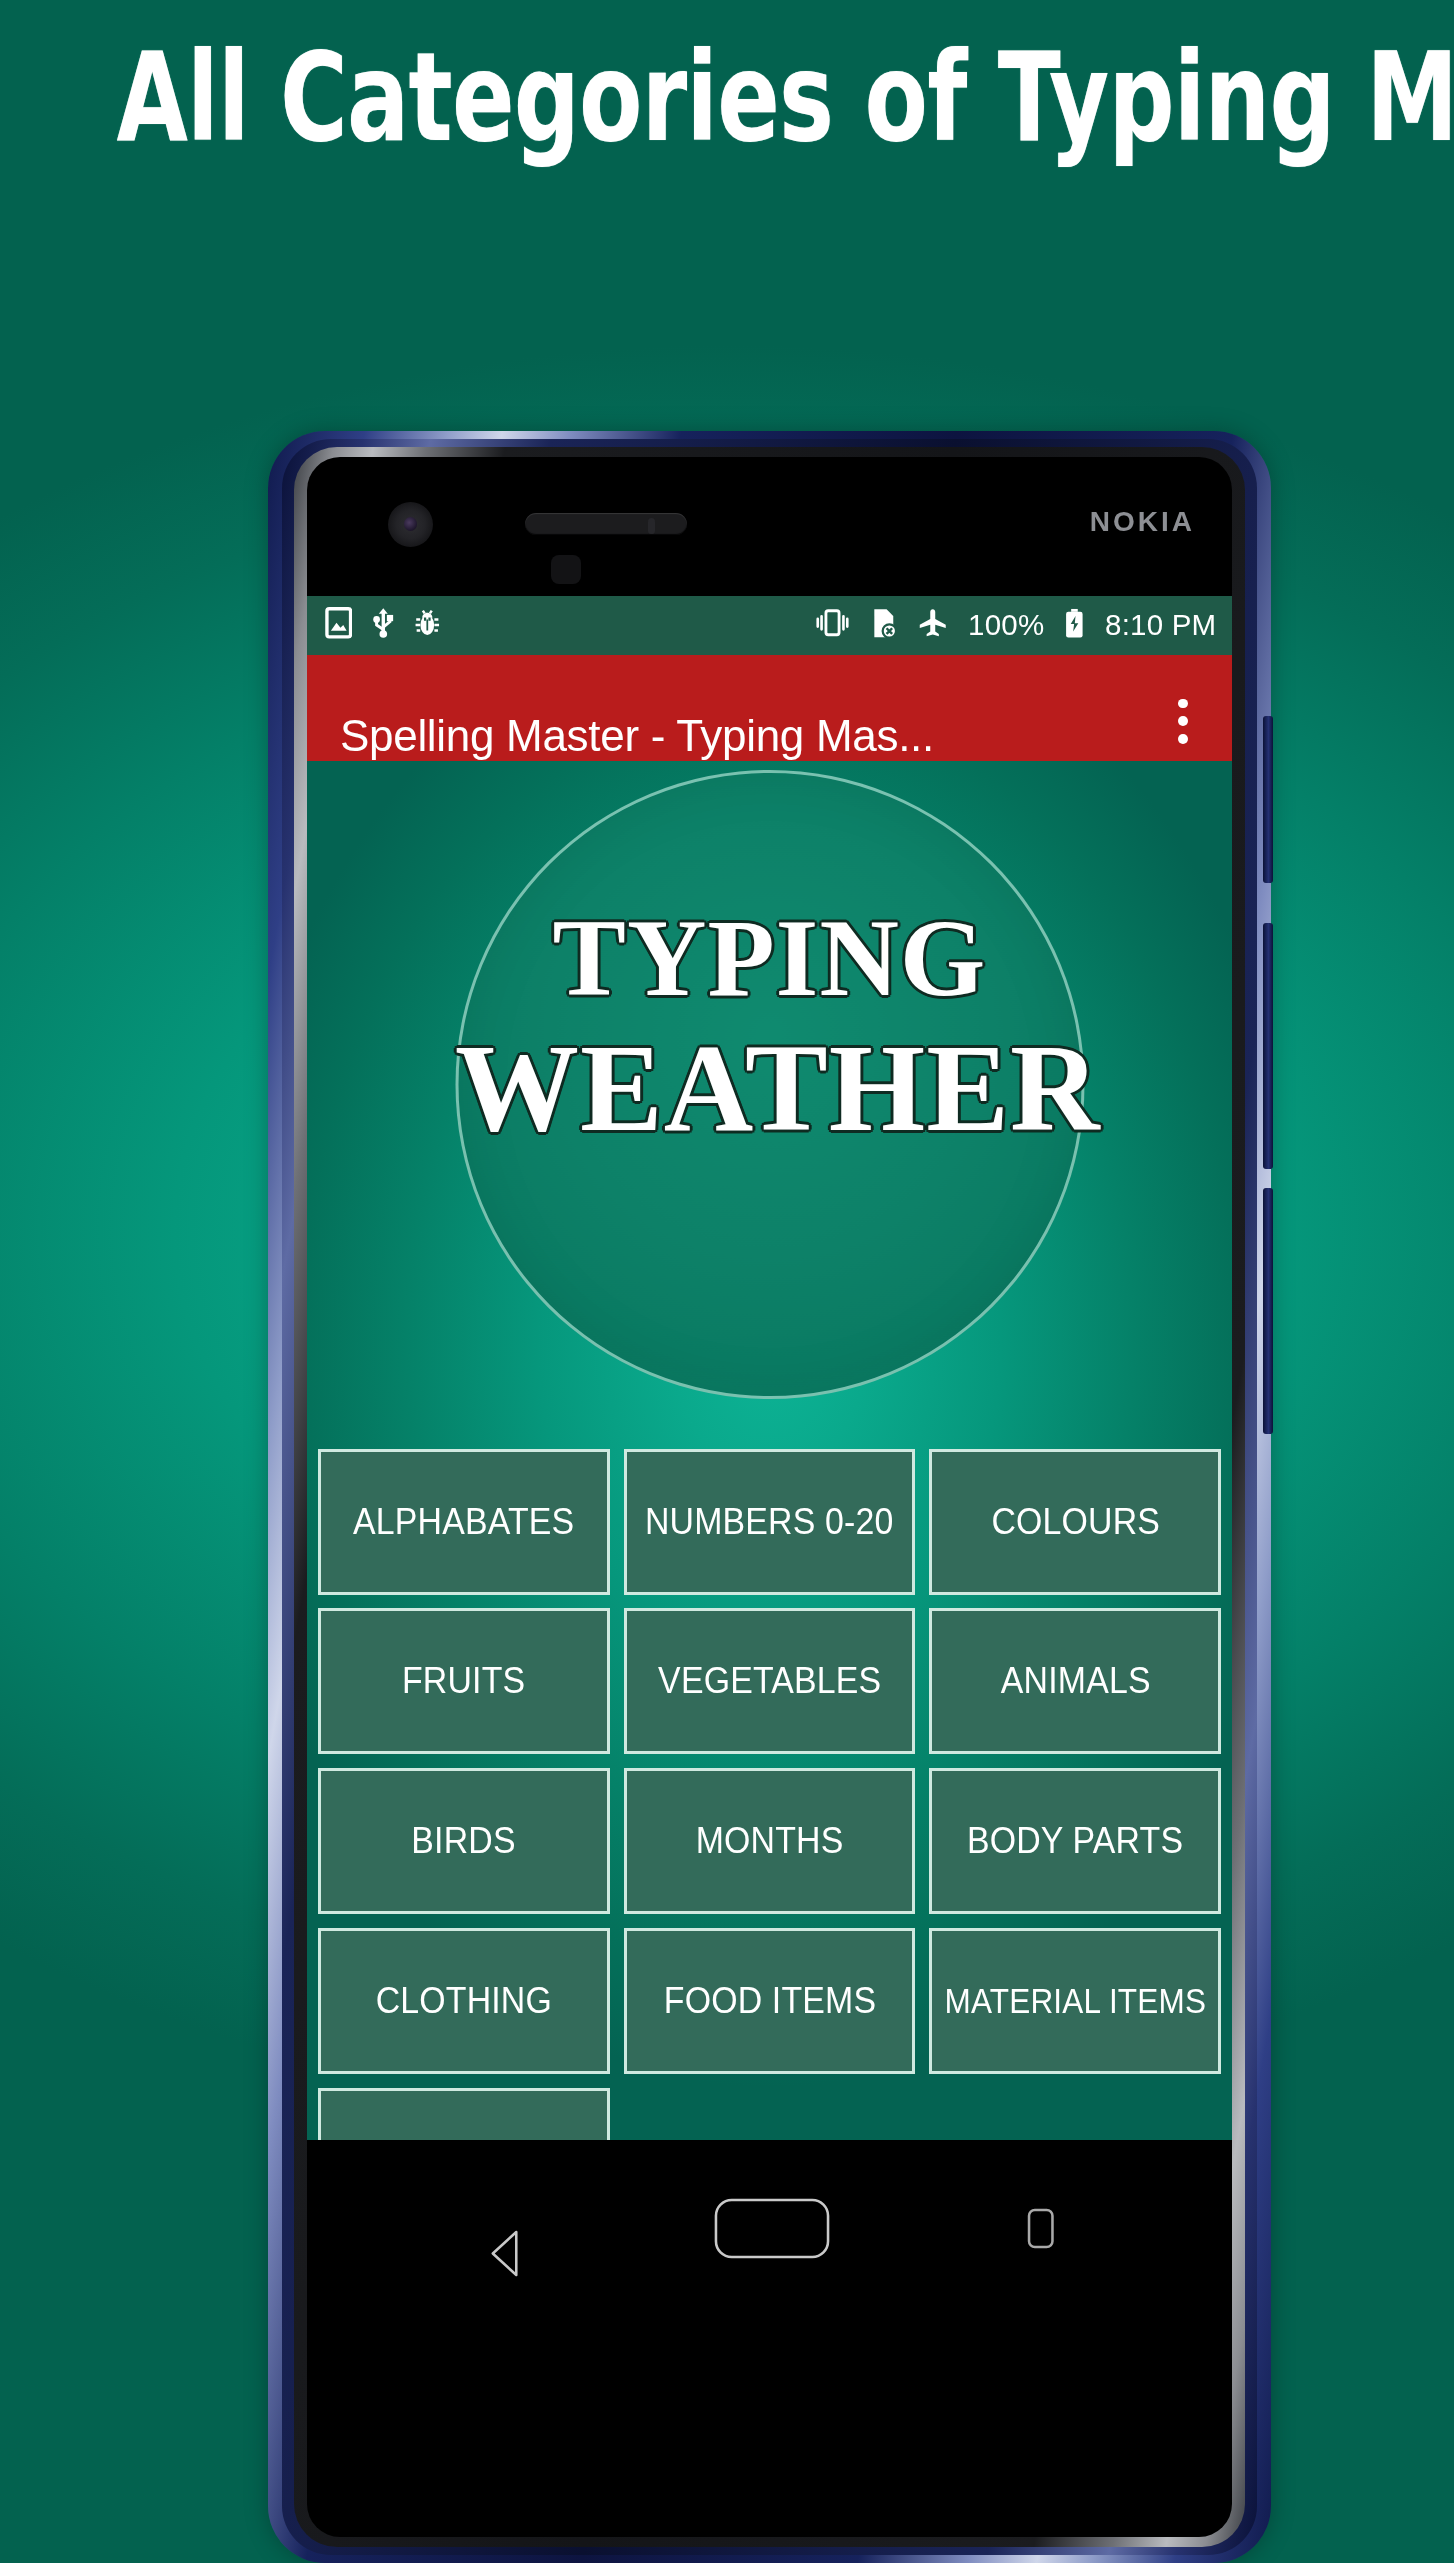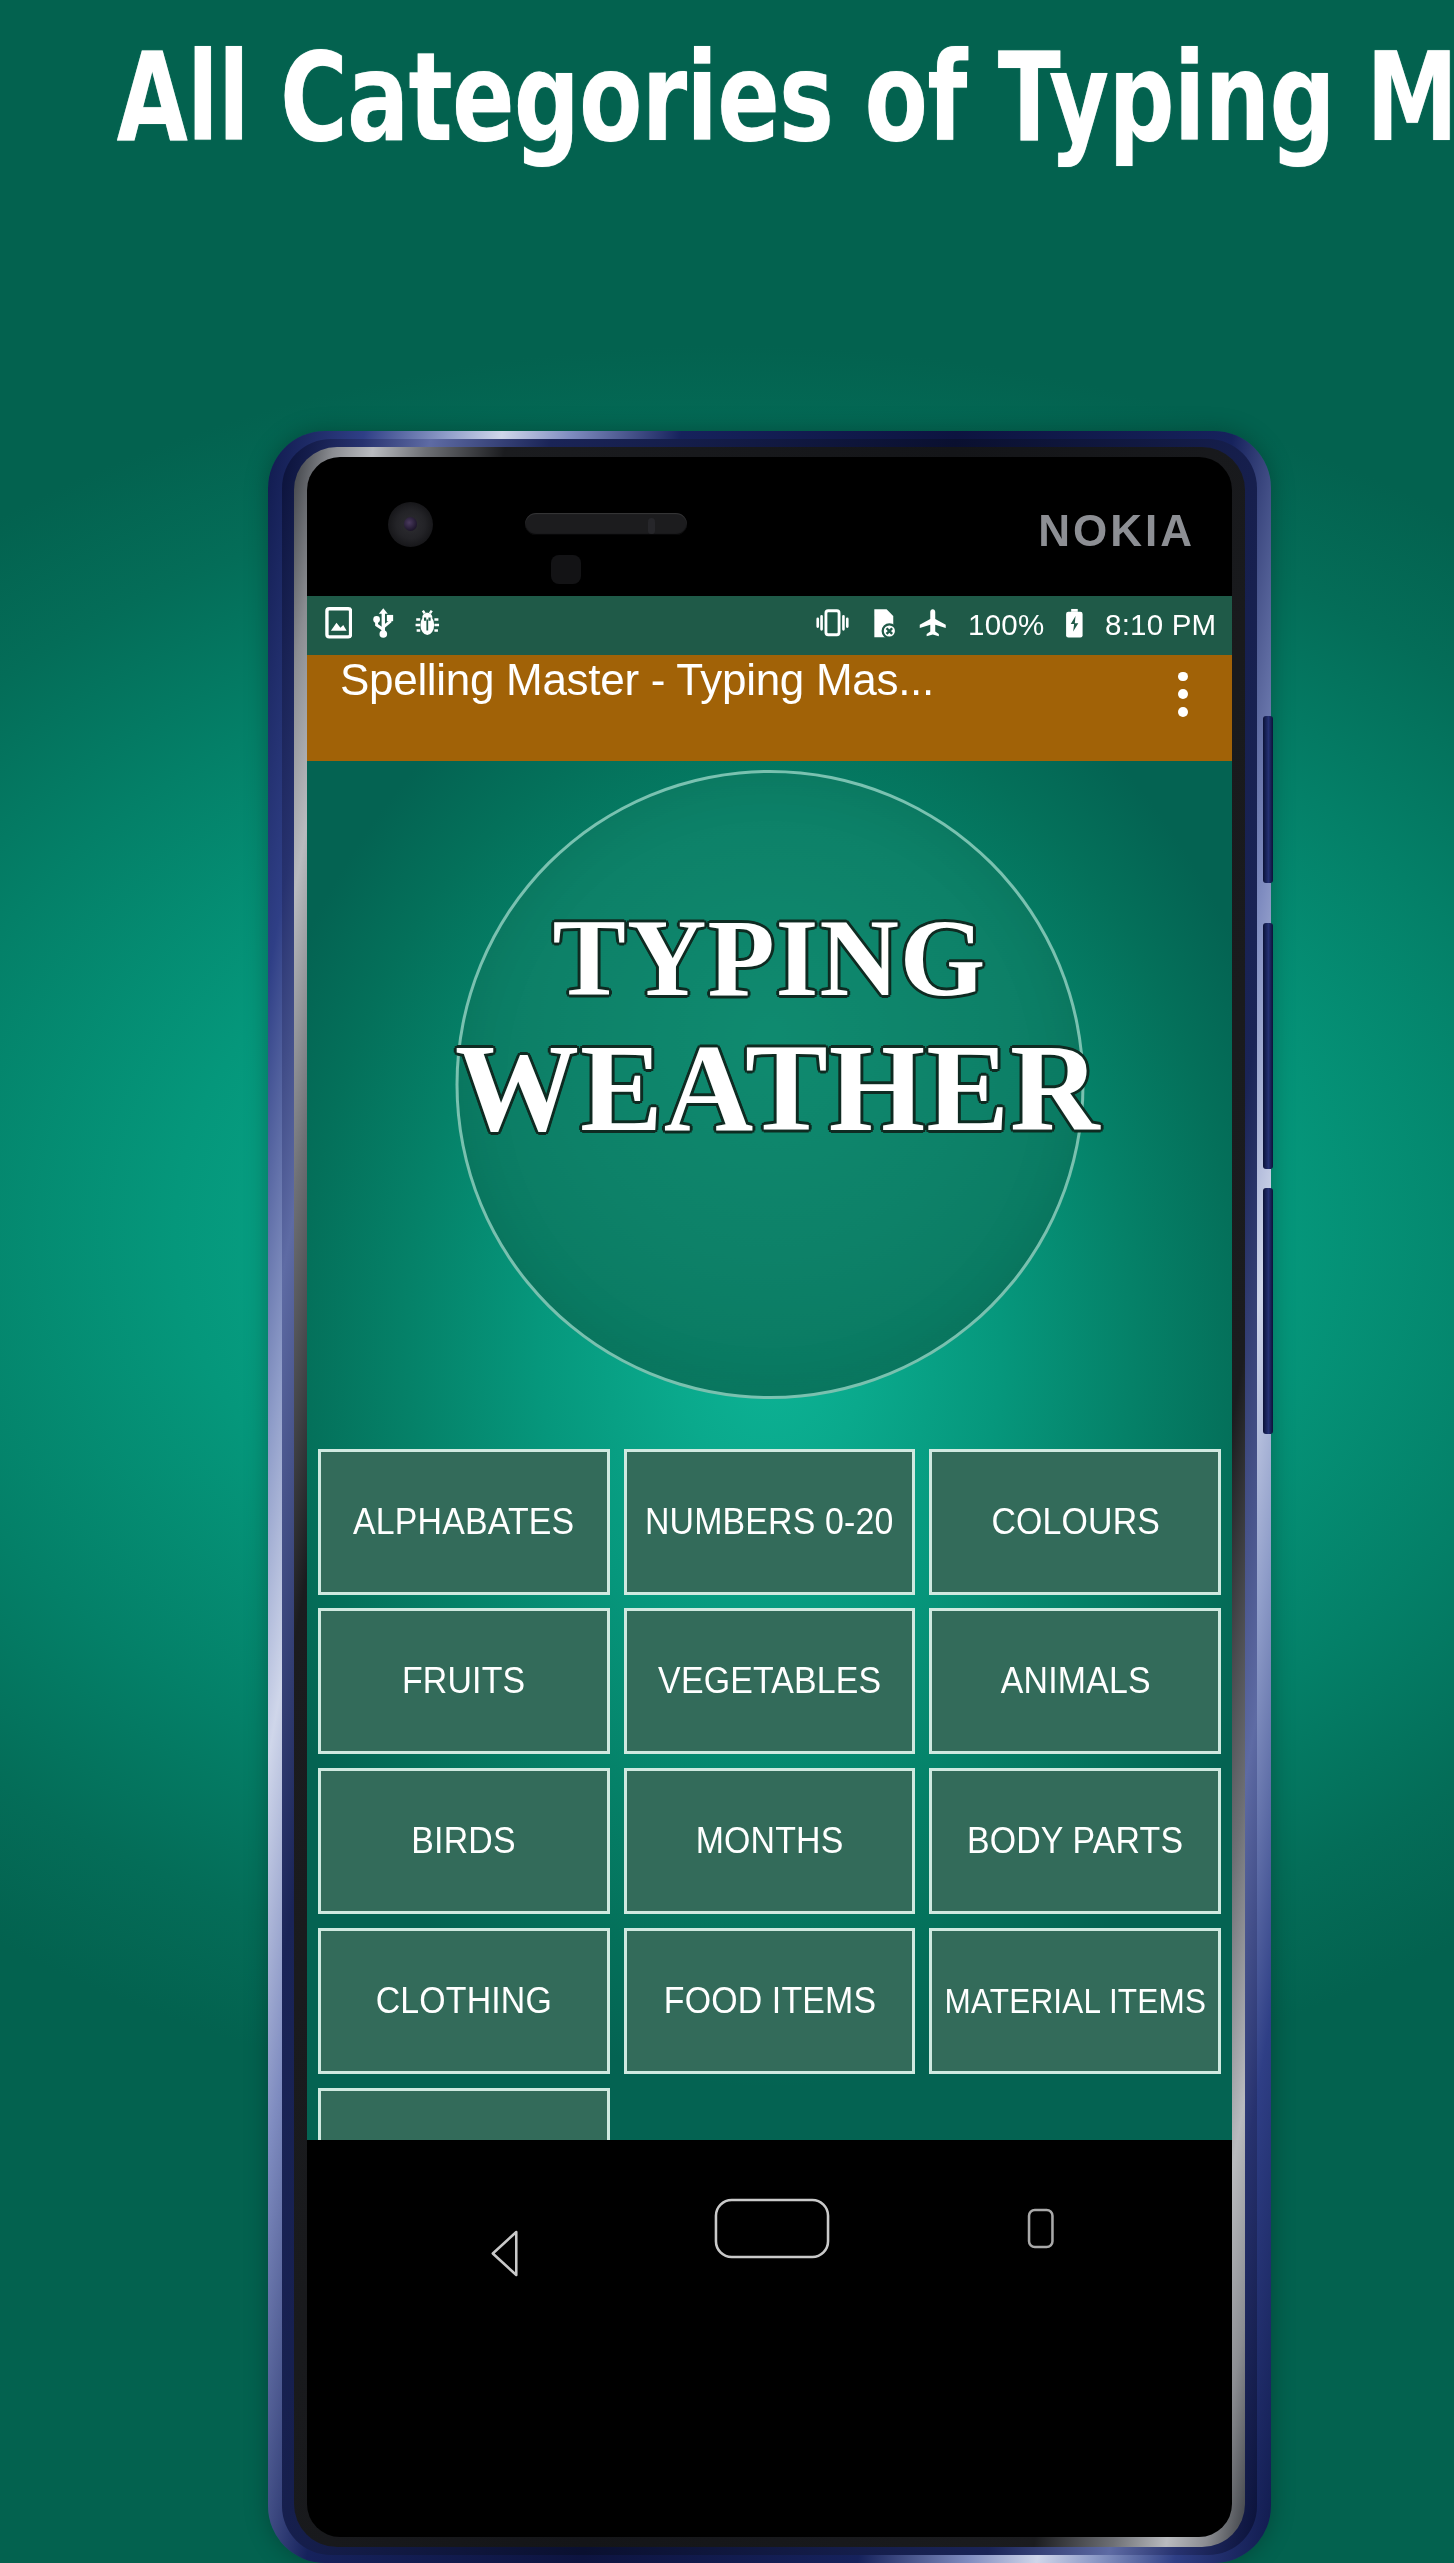--- a/index.html
+++ b/index.html
@@ -141,21 +141,21 @@
     left: 341px; top: 61px;
     width: 6.9px; height: 16.7px;
     border-radius: 3.9px;
     background: #26262a;
   }
   .brand-nokia {
     position: absolute;
     right: 37px; top: 49px;
     color: #8d8f94;
     font-family: "Liberation Sans", sans-serif;
-    font-size: 44px;
+    font-size: 28px;
     font-weight: bold;
     letter-spacing: 3px;
   }
 
   
   .screen {
     position: absolute;
     left: 0;
     top: 139px;
     width: 100%;
@@ -181,23 +181,23 @@
     font-size: 29.5px;
     font-weight: 500;
     letter-spacing: 0.2px;
     line-height: 1;
   }
 
   
   .actionbar {
     position: relative;
     height: 106px;
-    background: #a16207;
+    background: #b91c1c;
     display: flex;
-    align-items: flex-start;
+    align-items: flex-end;
     padding: 0 21.6px 0 33px;
   }
   .actionbar-title {
     color: #ffffff;
     font-size: 44px;
     font-weight: 500;
     letter-spacing: -0.3px;
     white-space: nowrap;
     overflow: hidden;
   }

